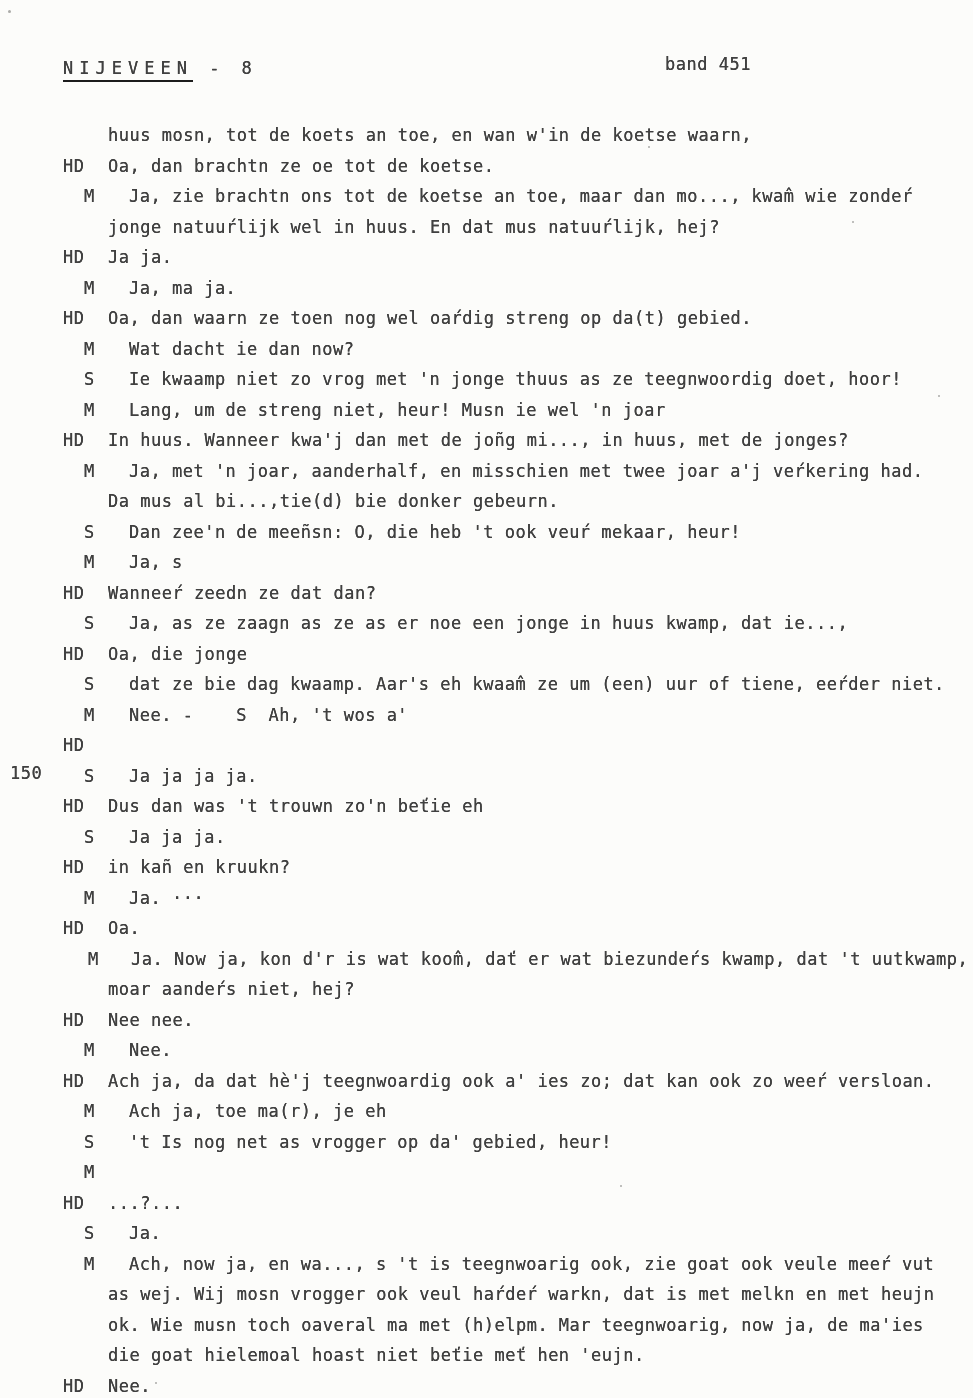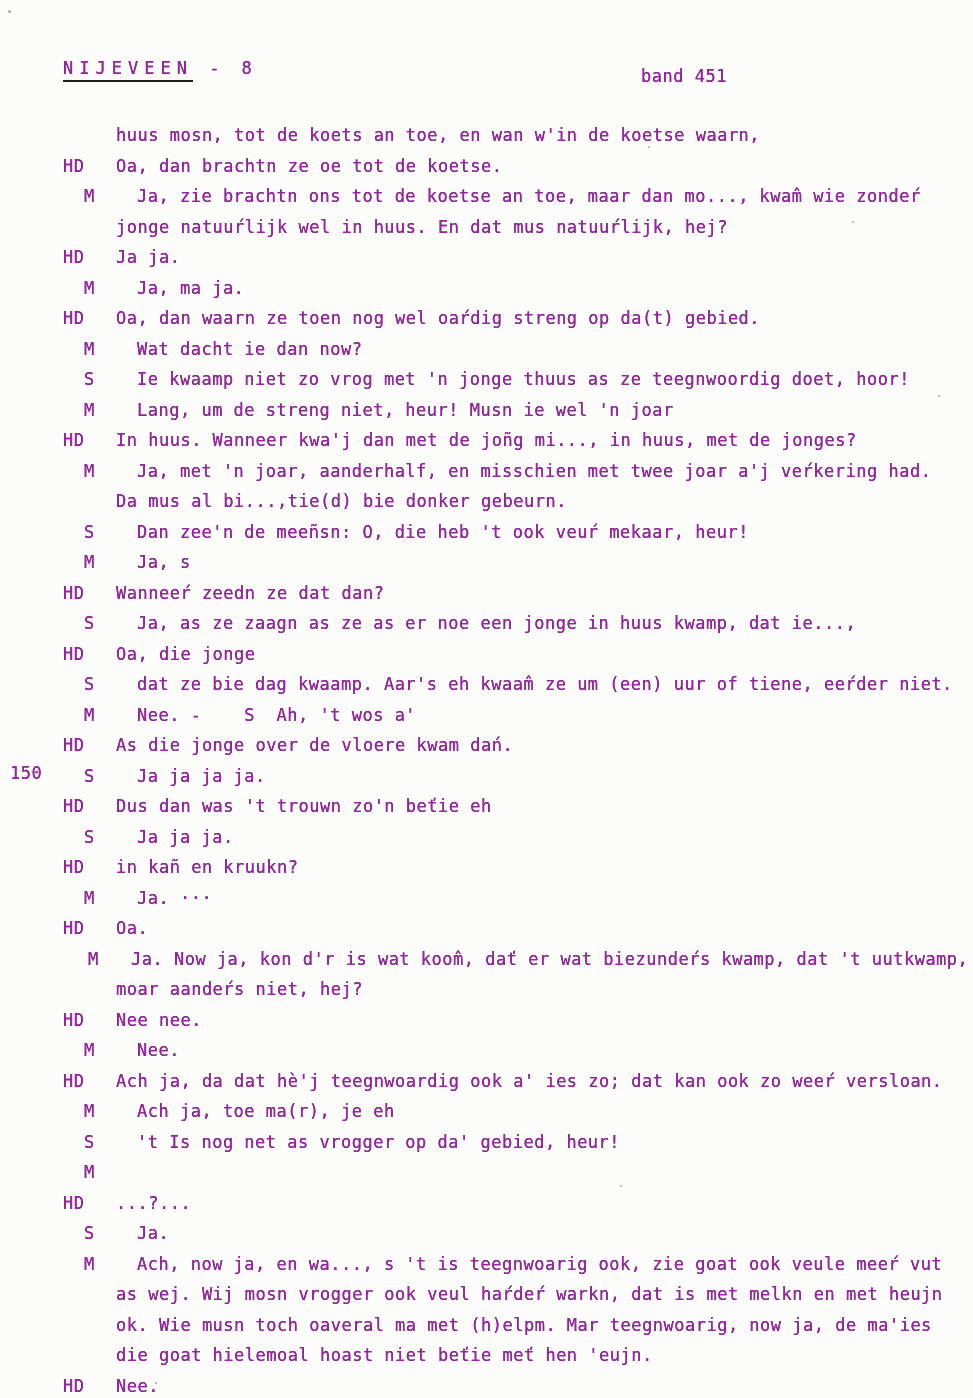--- a/index.html
+++ b/index.html
@@ -3,34 +3,34 @@
 <meta charset="utf-8">
 <style>
   html,body{margin:0;padding:0;background:#d8d8d4;}
   .page{
     position:relative;
     width:973px;height:1398px;
     margin:0 auto;
     background:#fcfcfa;
     overflow:hidden;
     font-family:"DejaVu Sans Mono", monospace;
-    color:#a21caf;
+    color:#404040;
     text-shadow:0 0 0.6px rgba(25,25,25,0.85);
     font-size:17px;
   }
   .header{position:absolute;top:54px;left:0;right:0;height:34px;}
   .title{position:absolute;left:63px;top:4px;letter-spacing:6px;white-space:pre;}
   .title .underlined{border-bottom:2.5px solid #1c1c1c;padding-bottom:2px;}
-  .band{position:absolute;left:641px;top:0;letter-spacing:0.5px;white-space:pre;margin-top:12px;}
+  .band{position:absolute;left:665px;top:0;letter-spacing:0.5px;white-space:pre;}
   .transcript{position:absolute;top:120px;left:0;right:6px;}
   .row{display:flex;line-height:30.5px;height:30.5px;white-space:pre;}
   .num{flex:0 0 63px;padding-left:10px;box-sizing:border-box;letter-spacing:0.5px;margin-top:28px;}
   .label{flex:0 0 33px;letter-spacing:0.5px;}
   .label.single{padding-left:21px;box-sizing:content-box;}
-  .row .text{margin-left:20px;letter-spacing:0.5px;}
+  .row .text{margin-left:12px;letter-spacing:0.5px;}
   .row.tight .label.single{padding-left:25px;}
   .row.tight .text{margin-left:10px;}
   .speck{position:absolute;background:#6a6a66;border-radius:50%;opacity:0.55;}
 </style>
 </head>
 <body>
 
 <div class="page">
 
   <div class="header">
@@ -135,21 +135,20 @@
       <span class="text">dat ze bie dag kwaamp. Aar's eh kwaam̂ ze um (een) uur of tiene, eeŕder niet.</span>
     </div>
       <div class="row">
       <span class="num"></span>
       <span class="label single">M</span>
       <span class="text">Nee. -    S  Ah, 't wos a'</span>
     </div>
       <div class="row">
       <span class="num">150</span>
       <span class="label">HD</span>
-      <span class="text">As die jonge over de vloere kwam dań.</span>
     </div>
       <div class="row">
       <span class="num"></span>
       <span class="label single">S</span>
       <span class="text">Ja ja ja ja.</span>
     </div>
       <div class="row">
       <span class="num"></span>
       <span class="label">HD</span>
       <span class="text">Dus dan was 't trouwn zo'n beťie eh</span>

